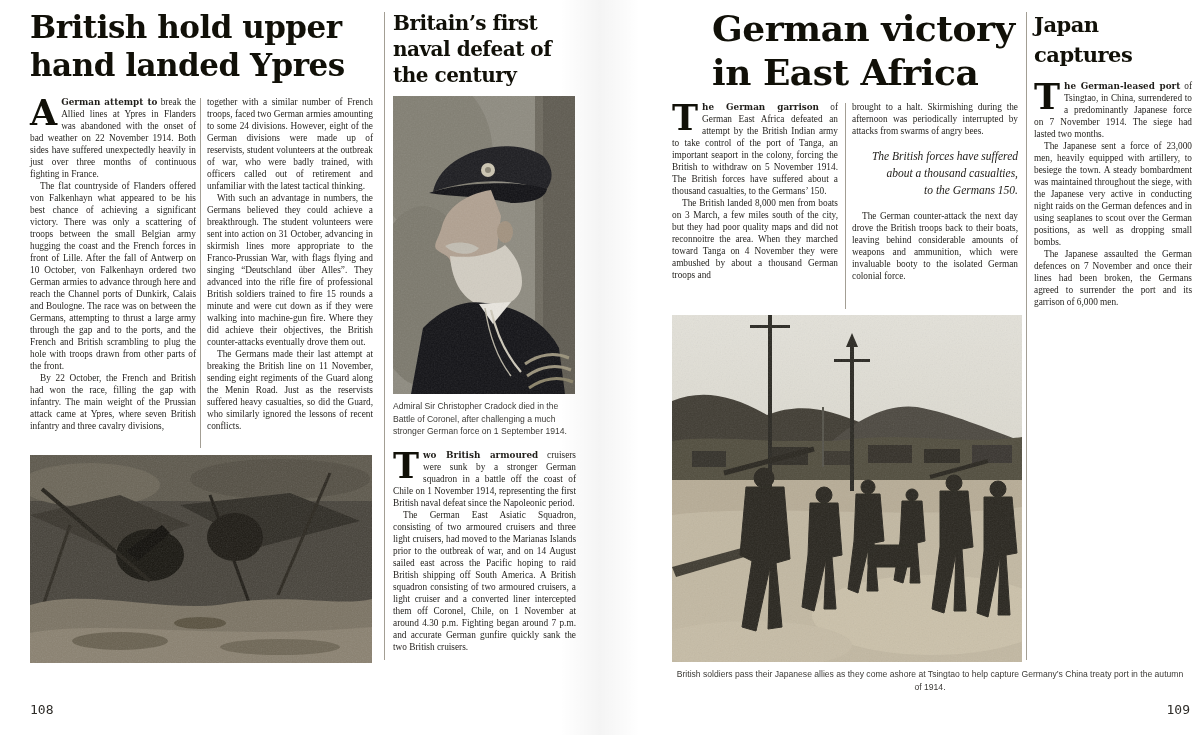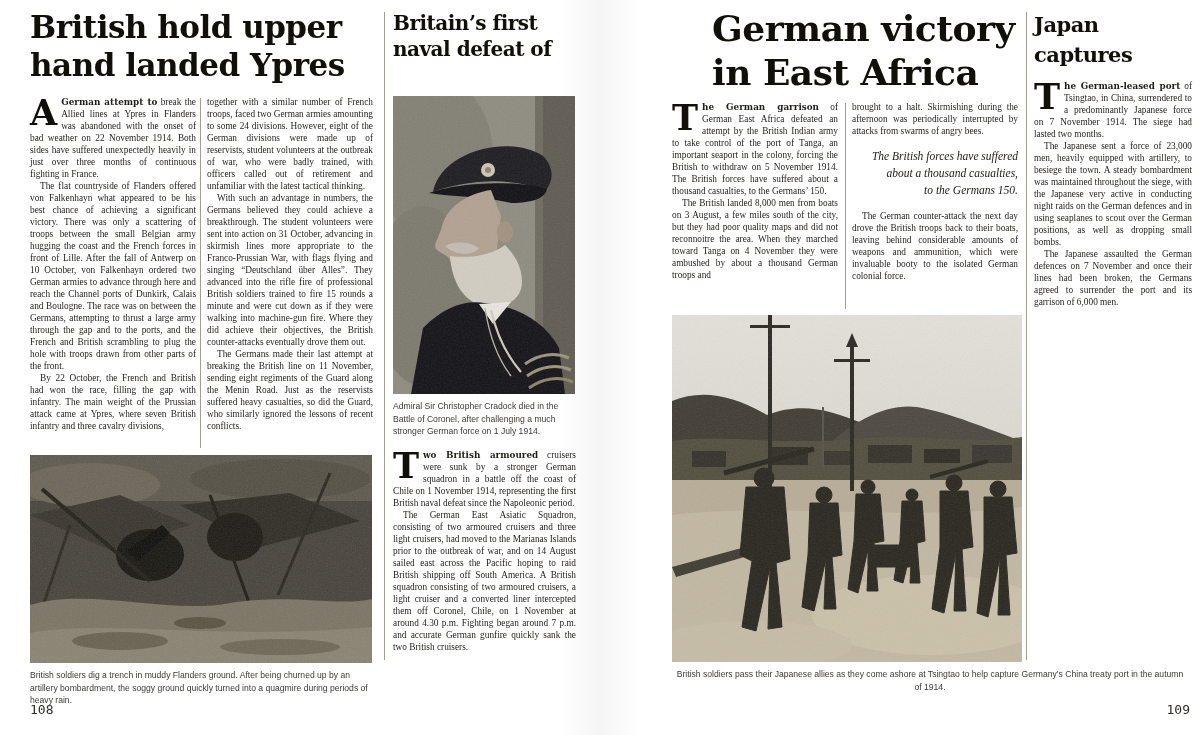--- a/index.html
+++ b/index.html
@@ -76,29 +76,29 @@
       <line x1="40" y1="70" x2="10" y2="160" stroke="#2c2820" stroke-width="3"></line>
       <path d="M0,150 C60,132 140,160 200,148 C260,138 310,152 342,144 L342,208 L0,208 Z" fill="#7b7363"></path>
       <path d="M0,178 C80,164 180,186 342,172 L342,208 L0,208 Z" fill="#8a8170"></path>
       <ellipse cx="90" cy="186" rx="48" ry="9" fill="#68604f"></ellipse>
       <ellipse cx="250" cy="192" rx="60" ry="8" fill="#6e6655"></ellipse>
       <ellipse cx="170" cy="168" rx="26" ry="6" fill="#59513f"></ellipse>
       <rect width="342" height="208" filter="url(#gr1)" opacity="0.16"></rect>
     </svg>
   </div>
 
-  <div class="abs cap" style="left:30px;top:669px;width:346px;">British soldiers dig a trench in muddy Flanders ground. After being churned up by an artillery bombardment, the soggy ground quickly turned into a quagmire during periods of heavy rain.</div>
 
   <div class="abs pagenum" style="left:30px;top:702px;">108</div>
 
   <div class="abs rule" style="left:384px;top:12px;height:648px;"></div>
 
   <div class="abs headline hl-med" style="left:393px;top:10px;width:185px;">
     <div>Britain’s first</div>
     <div>naval defeat of</div>
+    <div>the century</div>
   </div>
 
   <div class="abs" style="left:393px;top:96px;width:182px;height:298px;">
     <svg class="photo" width="182" height="298" viewBox="0 0 182 298">
       <defs>
         <filter id="gr2" x="0" y="0" width="100%" height="100%">
           <feTurbulence type="fractalNoise" baseFrequency="0.7" numOctaves="2"></feTurbulence>
           <feColorMatrix type="saturate" values="0"></feColorMatrix>
         </filter>
       </defs>
@@ -119,35 +119,35 @@
       <path d="M86,208 L100,228 L118,206 Z" fill="#e9e6df"></path>
       <path d="M98,214 C104,240 114,260 128,276" stroke="#cfcabb" stroke-width="2.2" fill="none"></path>
       <path d="M92,212 C96,238 104,262 118,280" stroke="#b8b3a4" stroke-width="1.4" fill="none"></path>
       <path d="M132,268 C146,258 162,256 176,262" stroke="#9a927b" stroke-width="3" fill="none"></path>
       <path d="M134,280 C148,270 164,268 178,274" stroke="#9a927b" stroke-width="3" fill="none"></path>
       <path d="M136,292 C150,282 166,280 180,286" stroke="#8a8268" stroke-width="3" fill="none"></path>
       <rect width="182" height="298" filter="url(#gr2)" opacity="0.13"></rect>
     </svg>
   </div>
 
-  <div class="abs cap" style="left:393px;top:400px;width:182px;">Admiral Sir Christopher Cradock died in the Battle of Coronel, after challenging a much stronger German force on 1 July 1914.</div>
+  <div class="abs cap" style="left:393px;top:400px;width:182px;">Admiral Sir Christopher Cradock died in the Battle of Coronel, after challenging a much stronger German force on 1 September 1914.</div>
 
   <div class="abs body" style="left:393px;top:449px;width:183px;">
     <p><span class="dc">T</span><span class="lb">wo British armoured</span><span> cruisers were sunk by a stronger German squadron in a battle off the coast of Chile on 1 November 1914, representing the first British naval defeat since the Napoleonic period.</span></p>
     <p class="ind">The German East Asiatic Squadron, consisting of two armoured cruisers and three light cruisers, had moved to the Marianas Islands prior to the outbreak of war, and on 14 August sailed east across the Pacific hoping to raid British shipping off South America. A British squadron consisting of two armoured cruisers, a light cruiser and a converted liner intercepted them off Coronel, Chile, on 1 November at around 4.30 p.m. Fighting began around 7 p.m. and accurate German gunfire quickly sank the two British cruisers.</p>
   </div>
 
   <div class="abs headline hl-huge" style="left:672px;top:6px;width:345px;margin-left:40px;">
     <div>German victory</div>
     <div>in East Africa</div>
   </div>
 
   <div class="abs body" style="left:672px;top:101px;width:166px;">
     <p><span class="dc">T</span><span class="lb">he German garrison</span><span> of German East Africa defeated an attempt by the British Indian army to take control of the port of Tanga, an important seaport in the colony, forcing the British to withdraw on 5 November 1914. The British forces have suffered about a thousand casualties, to the Germans’ 150.</span></p>
-    <p class="ind">The British landed 8,000 men from boats on 3 August, a few miles south of the city, but they had poor quality maps and did not reconnoitre the area. When they marched toward Tanga on 4 November they were ambushed by about a thousand German troops and</p>
+    <p class="ind">The British landed 8,000 men from boats on 3 March, a few miles south of the city, but they had poor quality maps and did not reconnoitre the area. When they marched toward Tanga on 4 November they were ambushed by about a thousand German troops and</p>
   </div>
 
   <div class="abs rule" style="left:845px;top:103px;height:206px;"></div>
 
   <div class="abs body" style="left:852px;top:101px;width:166px;">
     <p>brought to a halt. Skirmishing during the afternoon was periodically interrupted by attacks from swarms of angry bees.</p>
     <div class="pq">
       <div>The British forces have suffered</div>
       <div>about a thousand casualties,</div>
       <div>to the Germans 150.</div>

